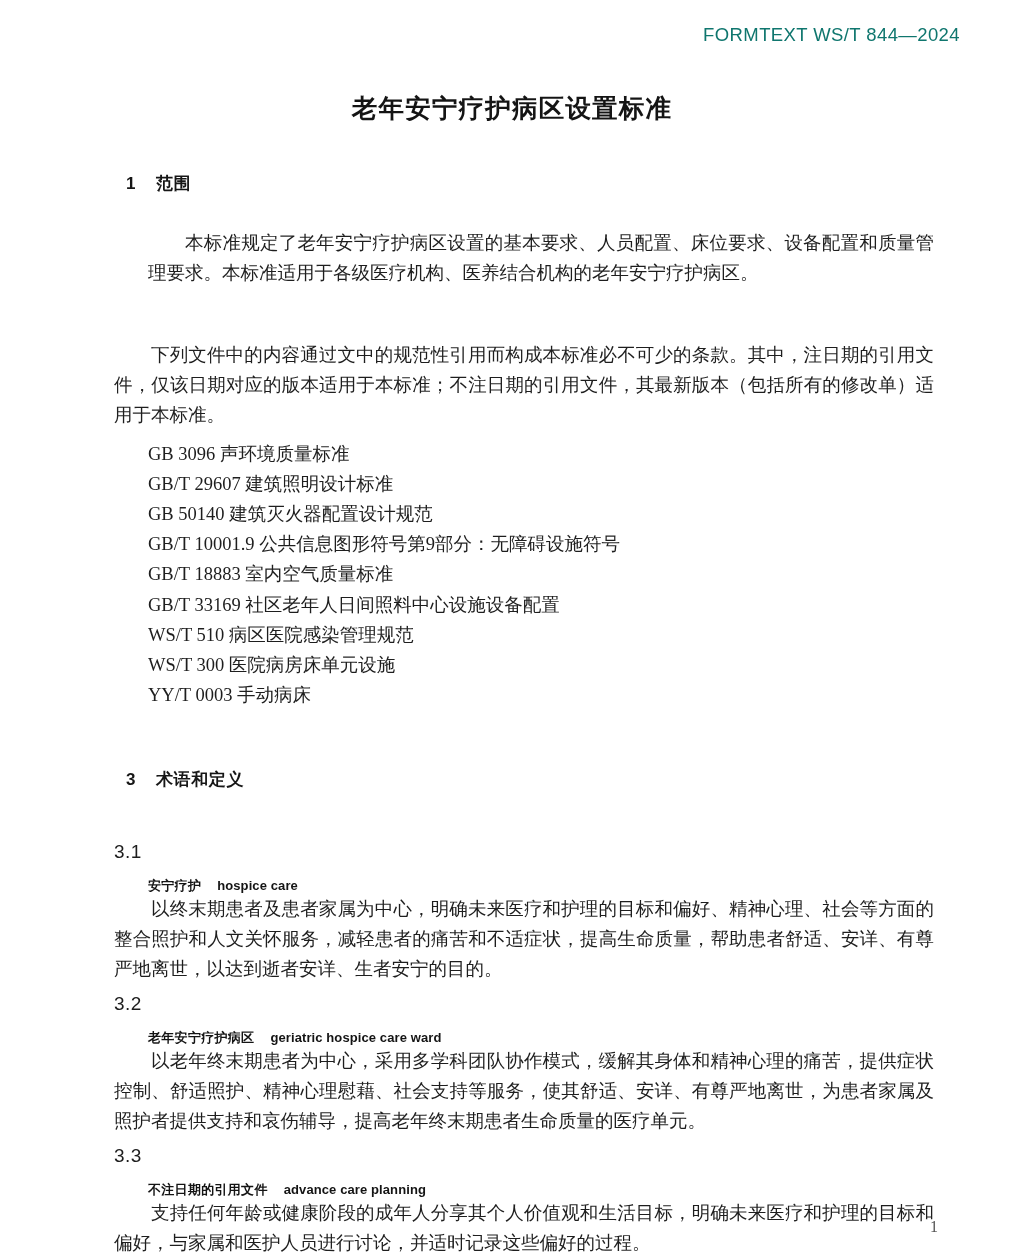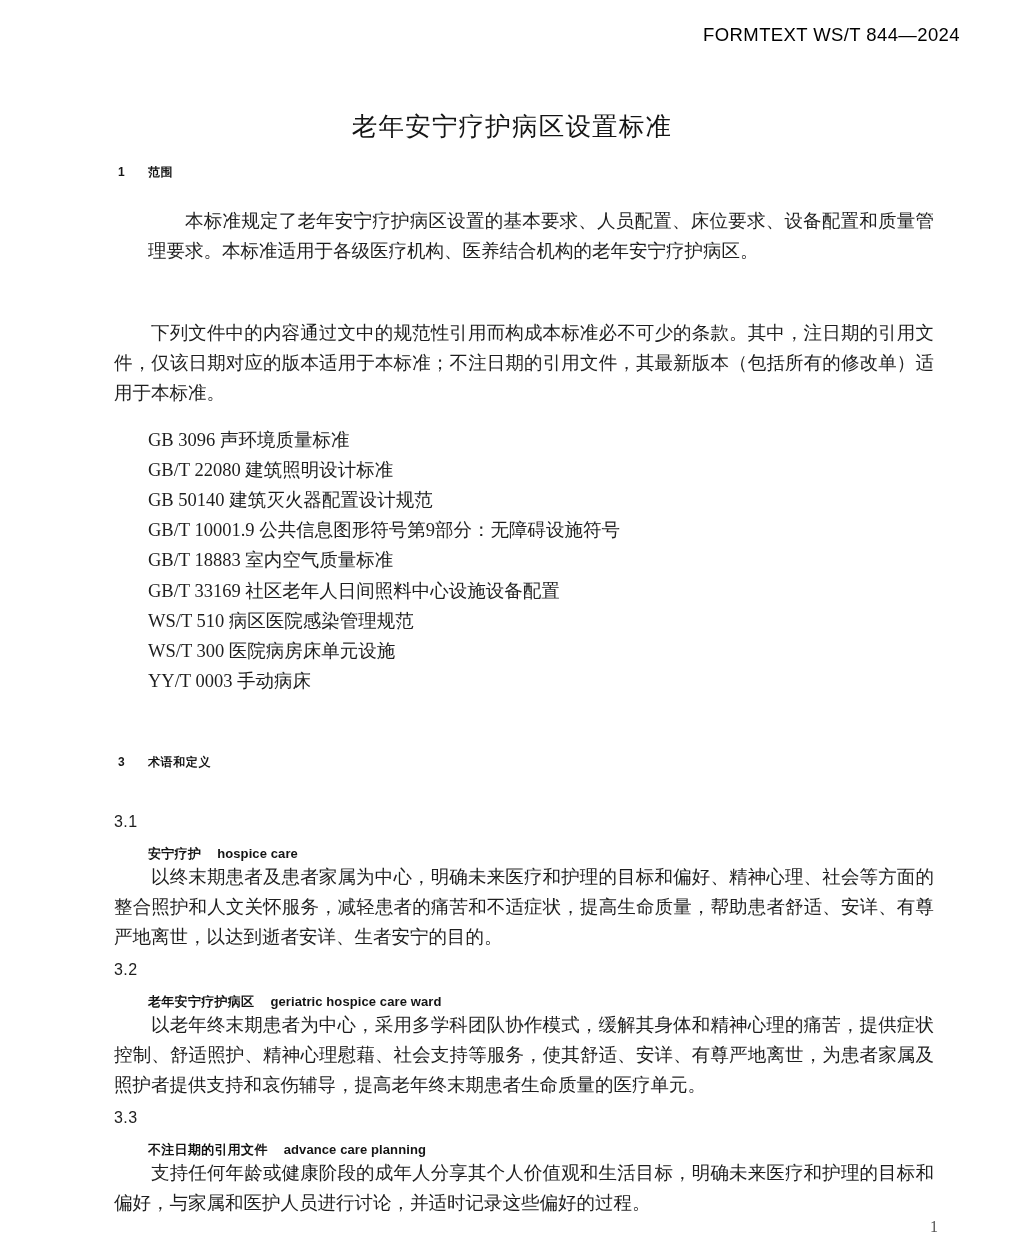--- a/index.html
+++ b/index.html
@@ -25,66 +25,66 @@
   
   .page-header {
     position: absolute;
     top: 24px;
     left: 0;
     right: 64px;
     text-align: right;
     font-family: "Liberation Sans", "DejaVu Sans", sans-serif;
     font-size: 18.5px;
     letter-spacing: 0.4px;
-    color: #000000;
+    color: #0f766e;
     white-space: nowrap;
   }
 
   
   .doc-title {
     position: absolute;
-    top: 92px;
+    top: 74px;
     left: 0;
     right: 0;
     text-align: center;
     font-family: "Liberation Sans", "DejaVu Sans", sans-serif;
-    font-weight: normal;
+    font-weight: bold;
     font-size: 25.5px;
     letter-spacing: 1.2px;
     color: #141414;
   }
 
   
   .content {
     position: absolute;
     top: 160px;
     left: 114px;
     width: 820px;
   }
 
   
   .clause-head {
     font-family: "Liberation Sans", "DejaVu Sans", sans-serif;
     font-weight: bold;
-    font-size: 12px;
+    font-size: 17px;
     color: #161616;
-    margin: 4px;
+    margin: 12px;
     padding: 0;
     letter-spacing: 0.6px;
   }
   .clause-head .num {
     display: inline-block;
     min-width: 30px;
   }
 
   
   .subclause-num {
     font-family: "Liberation Sans", "DejaVu Sans", sans-serif;
     font-weight: normal;
-    font-size: 16px;
+    font-size: 19px;
     color: #1d1d1d;
     margin: 0;
     letter-spacing: 0.4px;
   }
 
   
   .term-line {
     font-family: "Liberation Sans", "DejaVu Sans", sans-serif;
     font-weight: bold;
     font-size: 13px;
@@ -112,21 +112,21 @@
   .para.indent-block {
     margin-left: 34px;
   }
   .para.first-indent {
     text-indent: 2em;
   }
 
   
   .ref-list {
     list-style: none;
-    margin: 16px;
+    margin: 8px;
     padding: 0;
     margin-left: 34px;
   }
   .ref-list li {
     font-family: "Liberation Serif", "DejaVu Serif", serif;
     font-size: 18.5px;
     line-height: 1.63;
     color: #1e1e1e;
     white-space: nowrap;
   }
@@ -166,21 +166,21 @@
     <div class="gap-m"></div>
     <p class="para indent-block first-indent">本标准规定了老年安宁疗护病区设置的基本要求、人员配置、床位要求、设备配置和质量管理要求。本标准适用于各级医疗机构、医养结合机构的老年安宁疗护病区。</p>
 
     <div class="gap-xl"></div>
 
     <div class="gap-s"></div>
     <p class="para first-indent">下列文件中的内容通过文中的规范性引用而构成本标准必不可少的条款。其中，注日期的引用文件，仅该日期对应的版本适用于本标准；不注日期的引用文件，其最新版本（包括所有的修改单）适用于本标准。</p>
 
     <ul class="ref-list">
       <li>GB 3096  声环境质量标准</li>
-      <li>GB/T 22080  建筑照明设计标准</li>
+      <li>GB/T 29607  建筑照明设计标准</li>
       <li>GB 50140  建筑灭火器配置设计规范</li>
       <li>GB/T 10001.9  公共信息图形符号第9部分：无障碍设施符号</li>
       <li>GB/T 18883  室内空气质量标准</li>
       <li>GB/T 33169  社区老年人日间照料中心设施设备配置</li>
       <li>WS/T 510  病区医院感染管理规范</li>
       <li>WS/T 300  医院病房床单元设施</li>
       <li>YY/T 0003  手动病床</li>
     </ul>
 
     <div class="gap-xl"></div>

